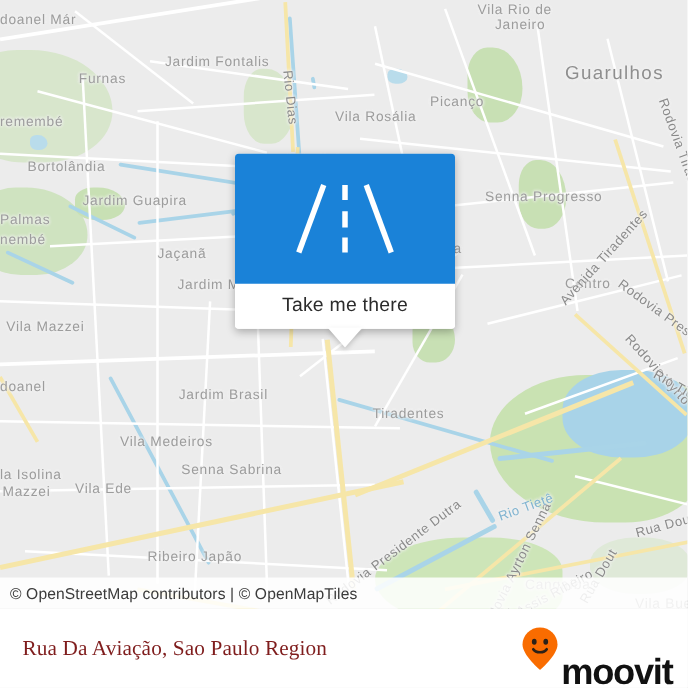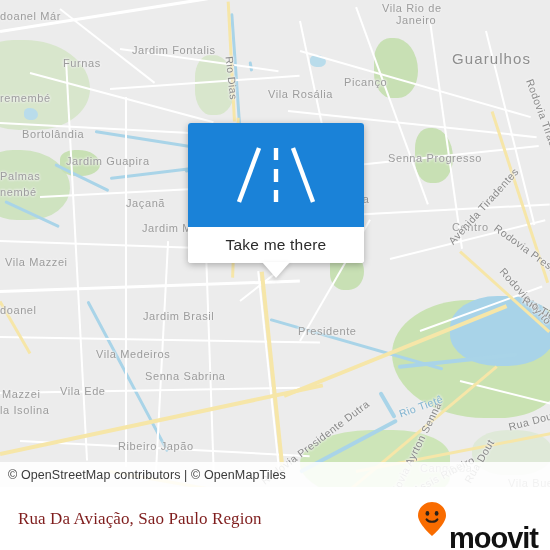--- a/index.html
+++ b/index.html
@@ -193,34 +193,34 @@
         <div class="lbl " style="left: 66px; top: 155px;">Jardim Guapira</div>
         <div class="lbl " style="left: 0px; top: 170px;">Palmas</div>
         <div class="lbl " style="left: 0px; top: 186px;">nembé</div>
         <div class="lbl " style="left: 126px; top: 197px;">Jaçanã</div>
         <div class="lbl " style="left: 142px; top: 222px;">Jardim M</div>
         <div class="lbl " style="left: 5px; top: 256px;">Vila Mazzei</div>
         <div class="lbl " style="left: 0px; top: 304px;">doanel</div>
         <div class="lbl " style="left: 143px; top: 310px;">Jardim Brasil</div>
         <div class="lbl " style="left: 96px; top: 348px;">Vila Medeiros</div>
         <div class="lbl " style="left: 145px; top: 370px;">Senna Sabrina</div>
-        <div class="lbl " style="left: 0px; top: 374px; margin-top: 30px;">la Isolina</div>
+        <div class="lbl " style="left: 0px; top: 374px;">la Isolina</div>
         <div class="lbl " style="left: 2px; top: 388px;">Mazzei</div>
         <div class="lbl " style="left: 60px; top: 385px;">Vila Ede</div>
         <div class="lbl " style="left: 118px; top: 440px;">Ribeiro Japão</div>
         <div class="lbl " style="left: 268px; top: 88px;">Vila Rosália</div>
         <div class="lbl " style="left: 230px; top: 122px;">Vila Cel</div>
         <div class="lbl " style="left: 350px; top: 193px;">úva</div>
         <div class="lbl " style="left: 344px; top: 76px;">Picanço</div>
         <div class="lbl " style="left: 382px; top: 2px;">Vila Rio de</div>
         <div class="lbl " style="left: 396px; top: 14px;">Janeiro</div>
         <div class="lbl  big" style="left: 452px; top: 50px;">Guarulhos</div>
         <div class="lbl " style="left: 388px; top: 152px;">Senna Progresso</div>
         <div class="lbl " style="left: 452px; top: 221px;">Centro</div>
-        <div class="lbl " style="left: 298px; top: 325px;">Presidente</div>
+        <div class="lbl " style="left: 298px; top: 325px;">Tiradentes</div>
         <div class="lbl " style="left: 420px; top: 462px;">Cangaíba</div>
         <div class="lbl " style="left: 397px; top: 485px;">Chacara</div>
         <div class="lbl " style="left: 508px; top: 477px;">Vila Bue</div>
       </div>
 
     <div id="road-labels">
         <div class="lbl road" style="left: 210px; top: 72px; transform: rotate(84deg);">Rio Dias</div>
         <div class="lbl road" style="left: 434px; top: 200px; transform: rotate(-48deg);">Avenida Tiradentes</div>
         <div class="lbl road" style="left: 497px; top: 120px; transform: rotate(70deg);">Rodovia Tiradentes</div>
         <div class="lbl road" style="left: 486px; top: 250px; transform: rotate(36deg);">Rodovia Presidente</div>

